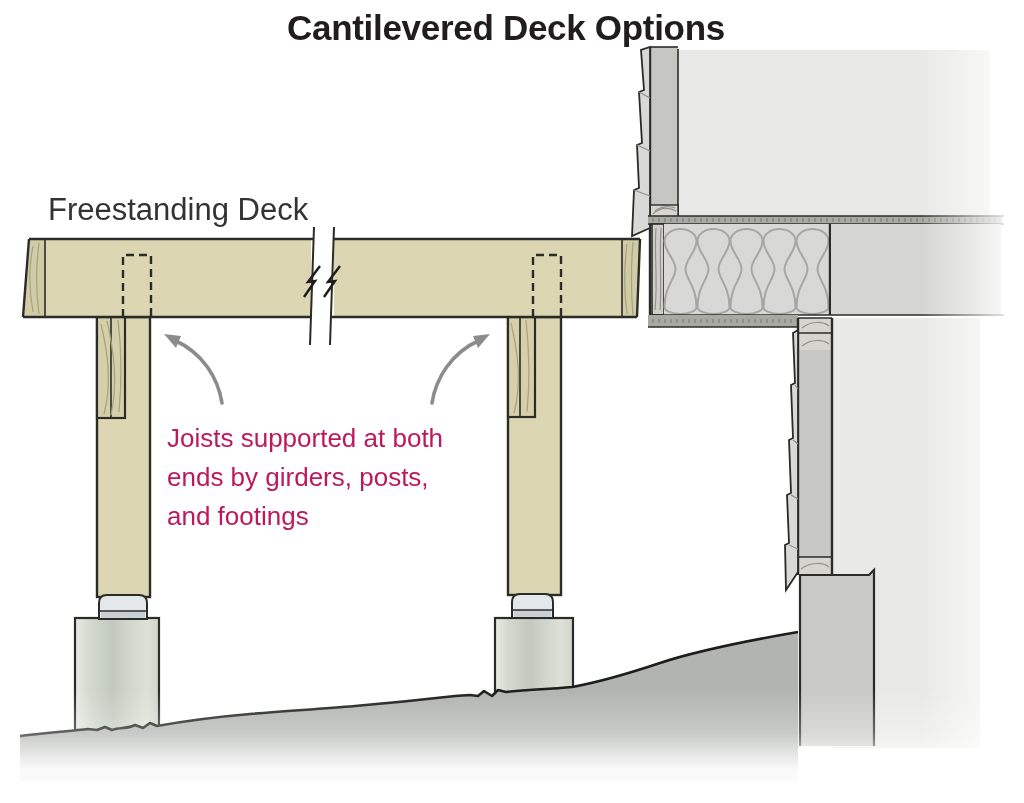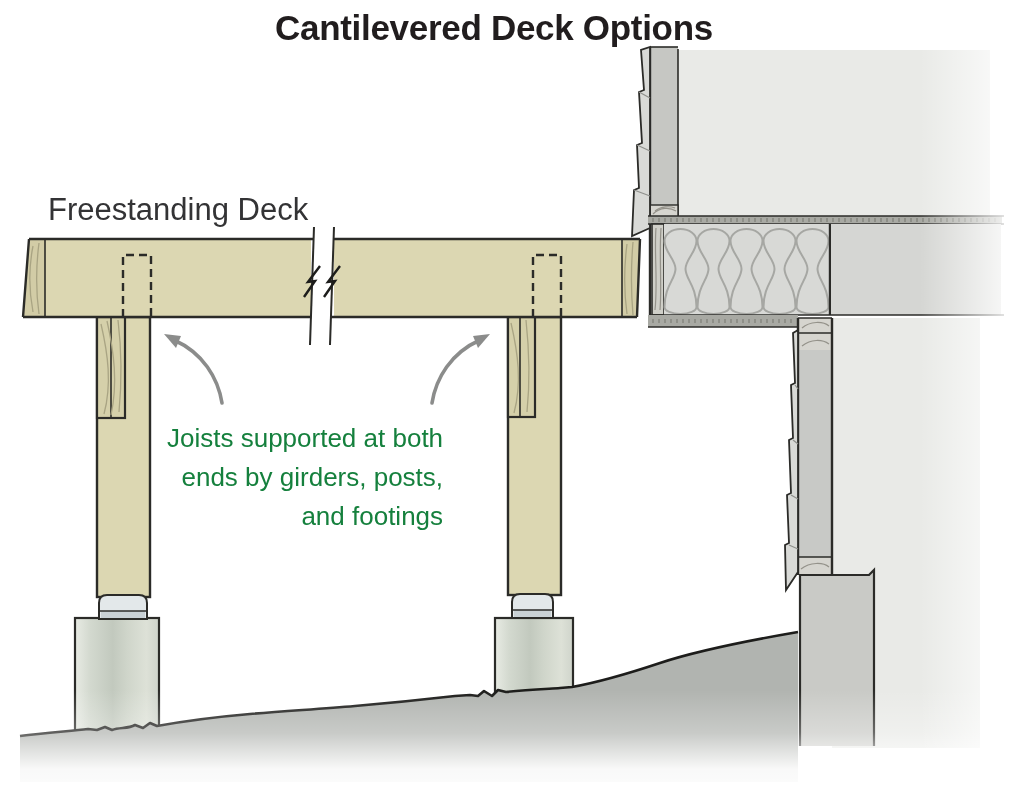--- a/index.html
+++ b/index.html
@@ -1,23 +1,23 @@
 <!DOCTYPE html>
 <html><head>
 <meta charset="utf-8">
 <style>
   html,body{margin:0;padding:0;background:#fff;}
   .stage{position:relative;width:1024px;height:803px;background:#ffffff;overflow:hidden;
          font-family:"Liberation Sans","DejaVu Sans",sans-serif;}
   .stage svg{position:absolute;left:0;top:0;}
-  .title{position:absolute;left:4px;top:8px;width:980px;text-align:center;
+  .title{position:absolute;left:16px;top:8px;width:980px;text-align:center;
          font-size:35px;font-weight:700;letter-spacing:-0.3px;color:#211d1e;}
   .label-freestanding{position:absolute;left:30px;top:192px;font-size:31px;font-weight:400;color:#333335;margin-left:18px;}
   .annotation{position:absolute;left:167px;top:419px;font-size:26px;line-height:39px;
-              color:#15803d;white-space:pre-line;text-align:right;}
+              color:#be185d;white-space:pre-line;}
   .ln{stroke:#2b2b28;stroke-width:2.4;fill:none;}
   .thin{stroke:#2b2b28;stroke-width:1.6;fill:none;}
   .grain{stroke:#a9a483;stroke-width:1.3;fill:none;}
   .wgrain{stroke:#94928a;stroke-width:1.2;fill:none;}
 </style>
 </head>
 <body>
 
 <div class="stage">
 <svg width="1024" height="803" viewBox="0 0 1024 803">

